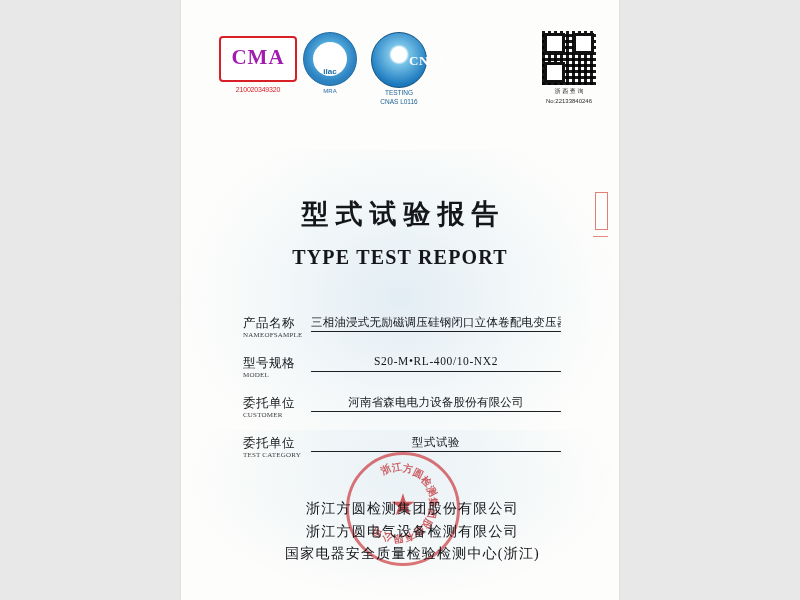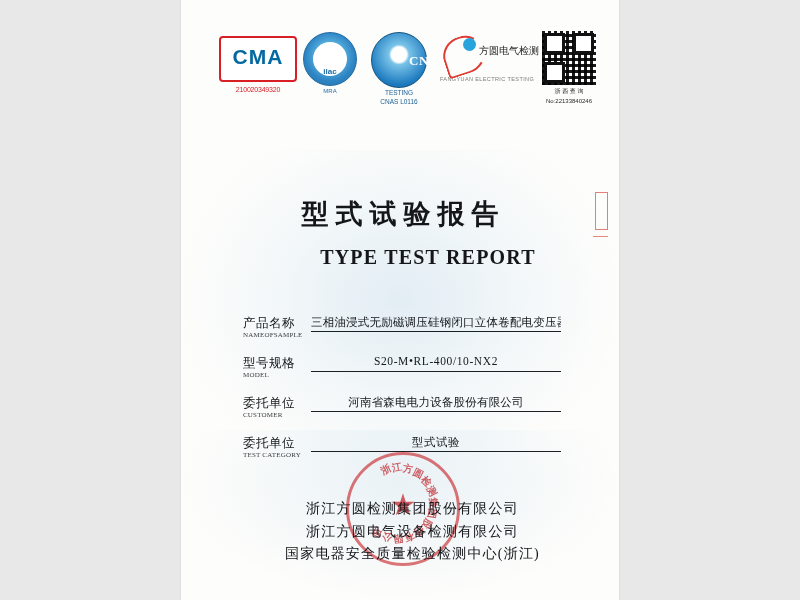--- a/index.html
+++ b/index.html
@@ -65,25 +65,25 @@
     width: 74px; height: 42px;
     border: 2px solid #d81f26;
     border-radius: 4px;
     margin: 0 auto;
     position: relative;
     background: #fff;
   }
   .cma-text {
     position: absolute;
     left: 0; right: 0; top: 7px;
-    font-family: Liberation Sans, sans-serif;
+    font-family: Liberation Serif, serif;
     font-weight: bold;
     font-size: 21px;
     letter-spacing: 1px;
-    color: #0369a1;
+    color: #a21caf;
   }
   .cma-num {
     font-size: 7px;
     color: #d81f26;
     font-family: "Liberation Sans", sans-serif;
     margin-top: 4px;
     letter-spacing: -0.2px;
   }
 
   
@@ -226,21 +226,20 @@
   .title-en {
     position: absolute;
     left: 0; top: 246px;
     width: 438px;
     text-align: center;
     font-family: "Liberation Serif", serif;
     font-weight: bold;
     font-size: 20px;
     letter-spacing: 1.2px;
     color: #14161a;
-    padding-left: 28px;
   }
 
   
   .fields {
     position: absolute;
     left: 62px; top: 312px;
     width: 318px;
   }
   .field {
     position: relative;
@@ -384,28 +383,20 @@
       </div>
 
       <div class="logo cnas">
         <div class="cnas-circle">
           <div class="cnas-word">CNAS</div>
         </div>
         <div class="cnas-sub">TESTING</div>
         <div class="cnas-sub">CNAS L0116</div>
       </div>
 
-      <div class="logo fy">
-        <div class="fy-mark">
-          <div class="fy-swoosh"></div>
-          <div class="fy-dot"></div>
-          <div class="fy-text">方圆电气检测</div>
-        </div>
-        <div class="fy-sub">FANGYUAN ELECTRIC TESTING</div>
-      </div>
 
       <div class="logo qr">
         <div class="qr-box">
           <span class="qr-eye tl"></span>
           <span class="qr-eye tr"></span>
           <span class="qr-eye bl"></span>
         </div>
         <div class="qr-cap">浙 西 查 询</div>
         <div class="qr-cap">No:22133840246</div>
       </div>

